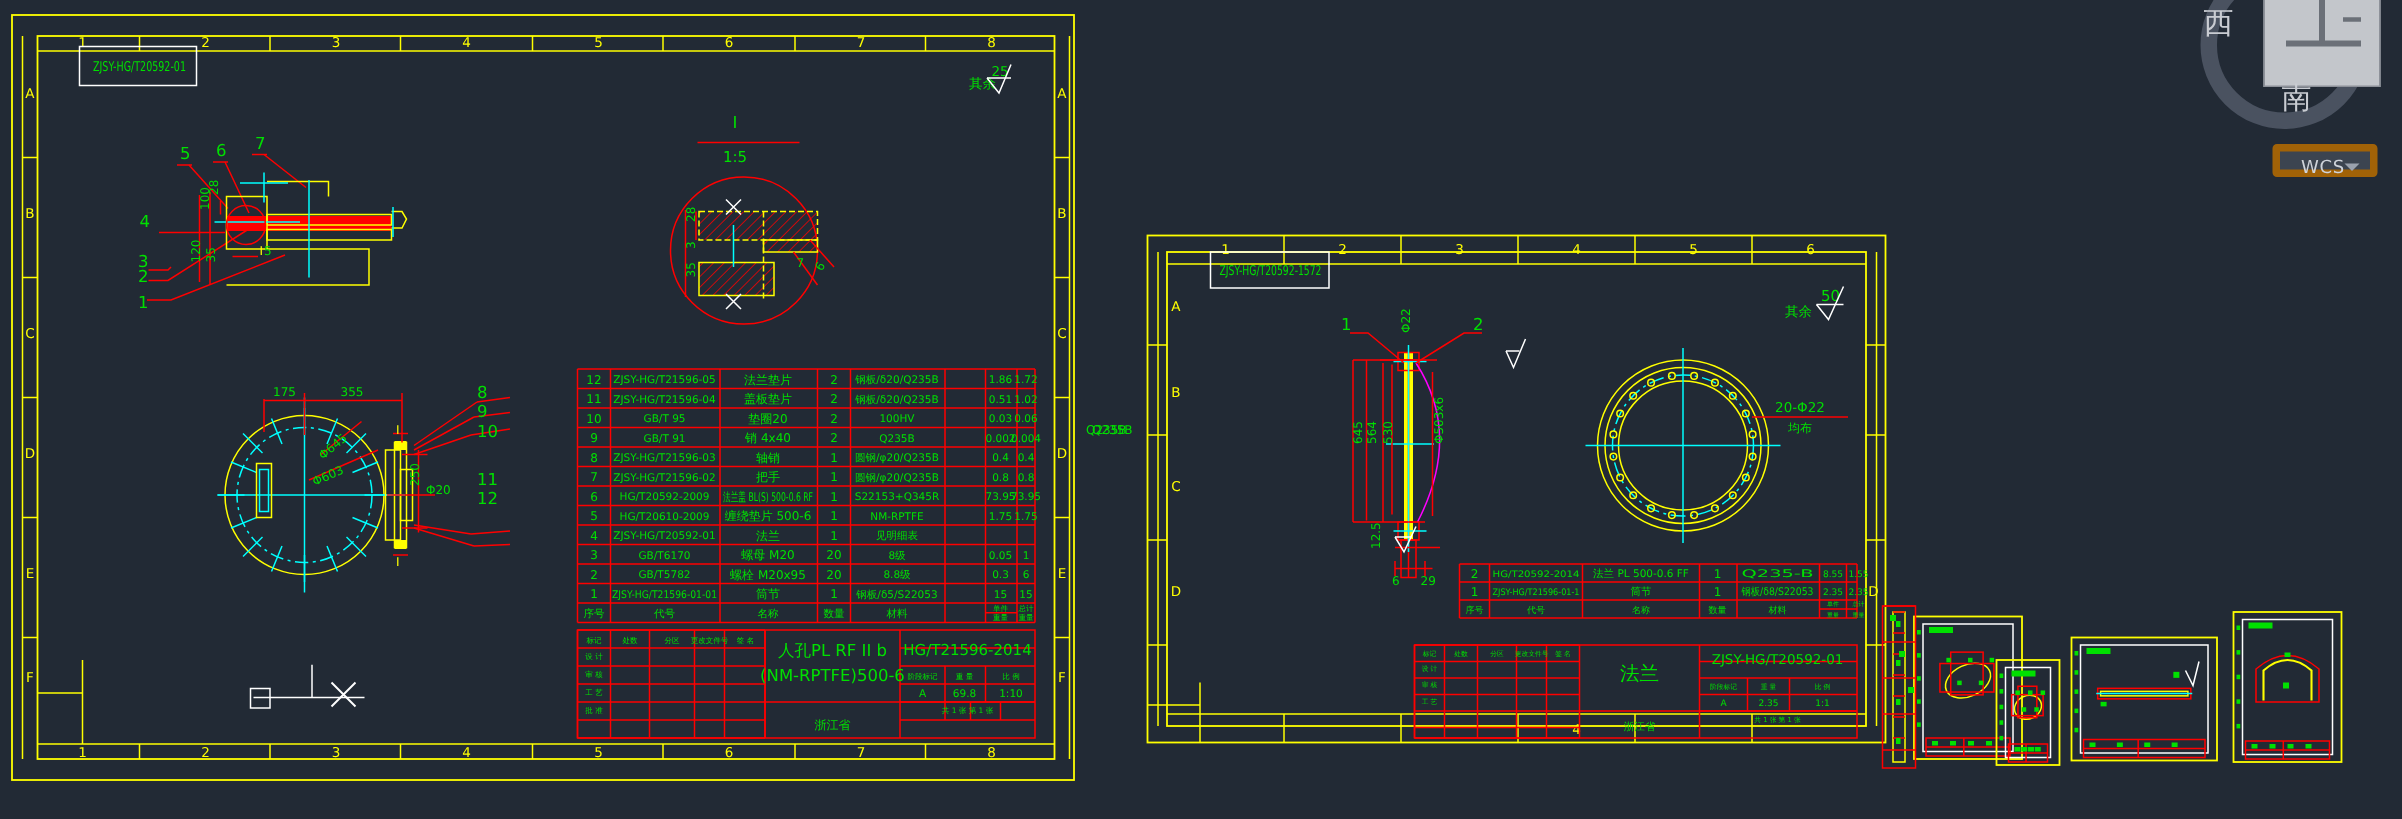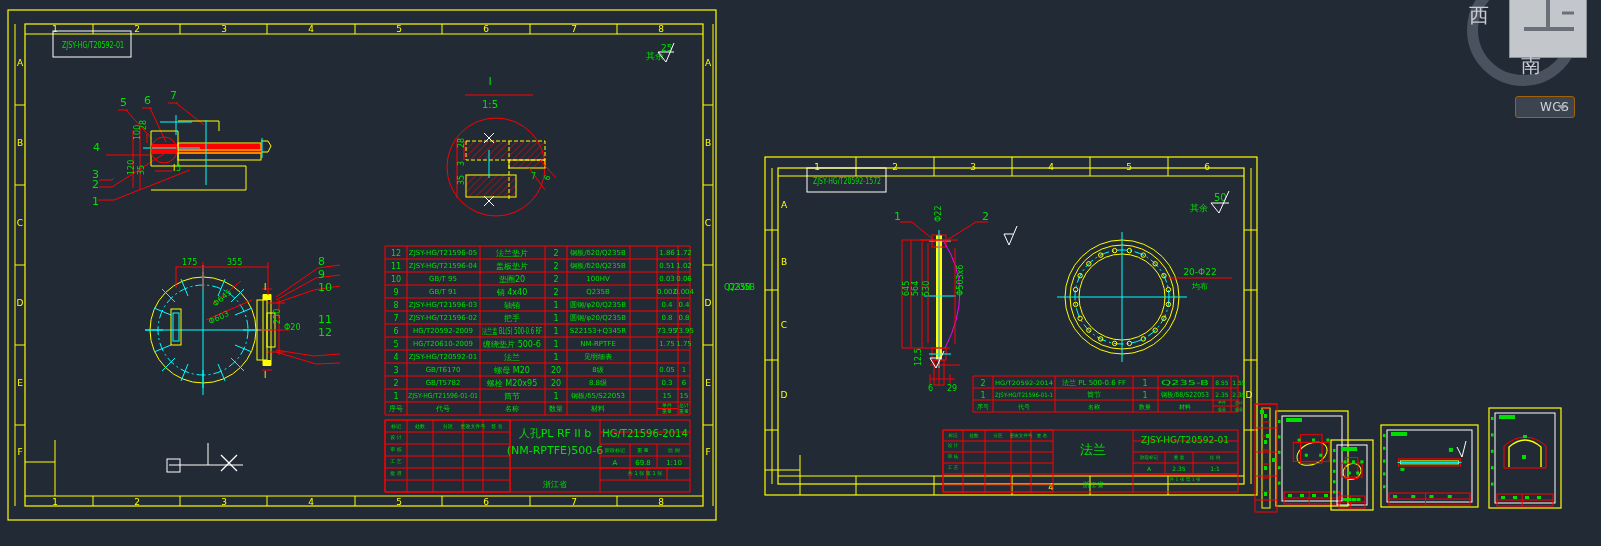--- a/index.html
+++ b/index.html
@@ -25,23 +25,23 @@
     background:#c3c6cb; border:1px solid #8d9199;
   }
   #viewcube-face svg{ position:absolute; left:0; top:0; }
   .cube-dir{
     position:absolute; color:#c9ccd2; font-size:20px;
     font-family:"DejaVu Sans", sans-serif;
   }
   #cube-west{ left:22px; top:2px; }
   #cube-south{ left:74px; top:52px; }
   #wcs-btn{
-    position:absolute; left:68px; top:96px; width:60px; height:22px;
-    background:#3c4450; border:1px solid #a16207; border-radius:3px;
-    color:#cfd3da; font-size:12px; line-height:20px; padding-left:24px;
+    position:absolute; left:68px; top:96px; width:70px; height:22px;
+    background:#3c4450; border:5px solid #a16207; border-radius:3px;
+    color:#cfd3da; font-size:12px; line-height:20px; padding-left:14px;
     letter-spacing:.5px;
   }
   #wcs-caret{ position:absolute; right:7px; top:8px; width:0;height:0;
     border-left:5px solid transparent;border-right:5px solid transparent;
     border-top:5px solid #9aa1ad; }
 
   
   #crosshair{ position:absolute; left:163px; top:443px; width:90px; height:40px; }
 
   

